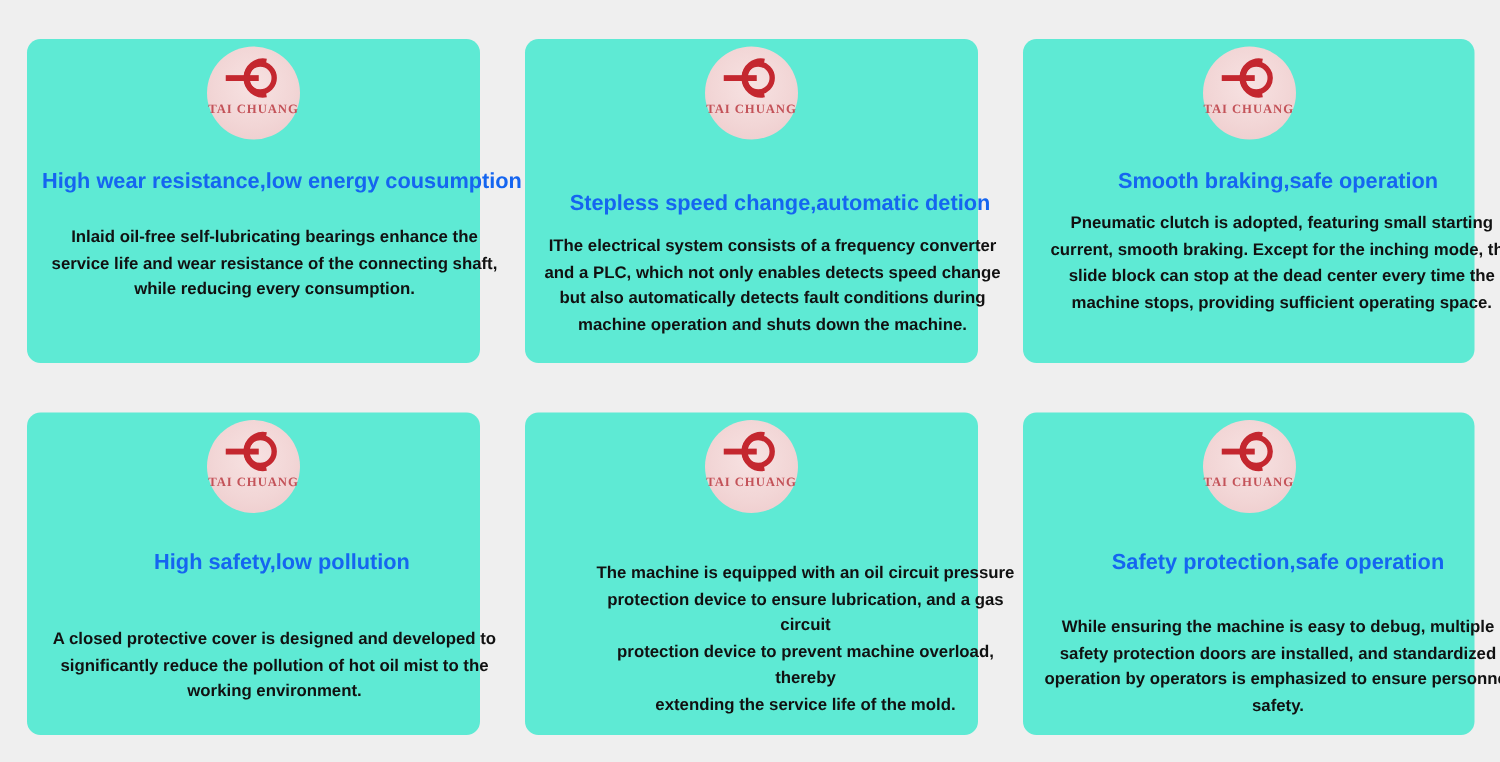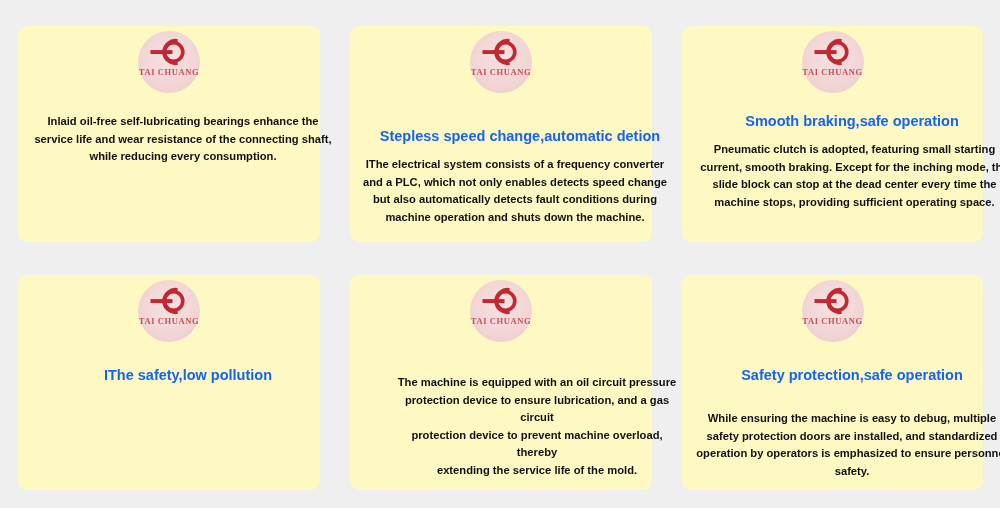--- a/index.html
+++ b/index.html
@@ -23,21 +23,21 @@
     height: 508px;
     padding: 26px 17px 18px 18px;
     display: grid;
     grid-template-columns: 302px 302px 301px;
     grid-template-rows: 216px 215px;
     column-gap: 30px;
     row-gap: 33px;
   }
 
   .feature-card {
-    background: #fef9c3;
+    background: #5eead4;
     border-radius: 9px;
     position: relative;
     overflow: visible;
     display: flex;
     flex-direction: column;
     align-items: center;
   }
 
   
   .logo-wrap {
@@ -137,20 +137,21 @@
   <div class="feature-card c0">
     <div class="logo-wrap">
       <div class="logo-disc"></div>
       <svg class="logo-mark" viewBox="0 0 44 30">
         <path d="M30.5 4.2 A11 11 0 1 0 30.5 25.8" fill="none" stroke="#c4272f" stroke-width="4.2" stroke-linecap="butt"></path>
         <circle cx="26.5" cy="15" r="9.3" fill="none" stroke="#c4272f" stroke-width="3.6"></circle>
         <rect x="3.5" y="13.1" width="22" height="3.9" fill="#c4272f"></rect>
       </svg>
       <div class="logo-word">TAI CHUANG</div>
     </div>
+    <div class="card-title">High wear resistance,low energy cousumption</div>
     <div class="card-body">Inlaid oil-free self-lubricating bearings enhance the
 service life and wear resistance of the connecting shaft,
 while reducing every consumption.</div>
   </div>
 
   <div class="feature-card c1">
     <div class="logo-wrap">
       <div class="logo-disc"></div>
       <svg class="logo-mark" viewBox="0 0 44 30">
         <path d="M30.5 4.2 A11 11 0 1 0 30.5 25.8" fill="none" stroke="#c4272f" stroke-width="4.2" stroke-linecap="butt"></path>
@@ -186,21 +187,24 @@
   <div class="feature-card c3">
     <div class="logo-wrap">
       <div class="logo-disc"></div>
       <svg class="logo-mark" viewBox="0 0 44 30">
         <path d="M30.5 4.2 A11 11 0 1 0 30.5 25.8" fill="none" stroke="#c4272f" stroke-width="4.2" stroke-linecap="butt"></path>
         <circle cx="26.5" cy="15" r="9.3" fill="none" stroke="#c4272f" stroke-width="3.6"></circle>
         <rect x="3.5" y="13.1" width="22" height="3.9" fill="#c4272f"></rect>
       </svg>
       <div class="logo-word">TAI CHUANG</div>
     </div>
-    <div class="card-title">IThe safety,low pollution</div>
+    <div class="card-title">High safety,low pollution</div>
+    <div class="card-body">A closed protective cover is designed and developed to
+significantly reduce the pollution of hot oil mist to the
+working environment.</div>
   </div>
 
   <div class="feature-card c4">
     <div class="logo-wrap">
       <div class="logo-disc"></div>
       <svg class="logo-mark" viewBox="0 0 44 30">
         <path d="M30.5 4.2 A11 11 0 1 0 30.5 25.8" fill="none" stroke="#c4272f" stroke-width="4.2" stroke-linecap="butt"></path>
         <circle cx="26.5" cy="15" r="9.3" fill="none" stroke="#c4272f" stroke-width="3.6"></circle>
         <rect x="3.5" y="13.1" width="22" height="3.9" fill="#c4272f"></rect>
       </svg>

